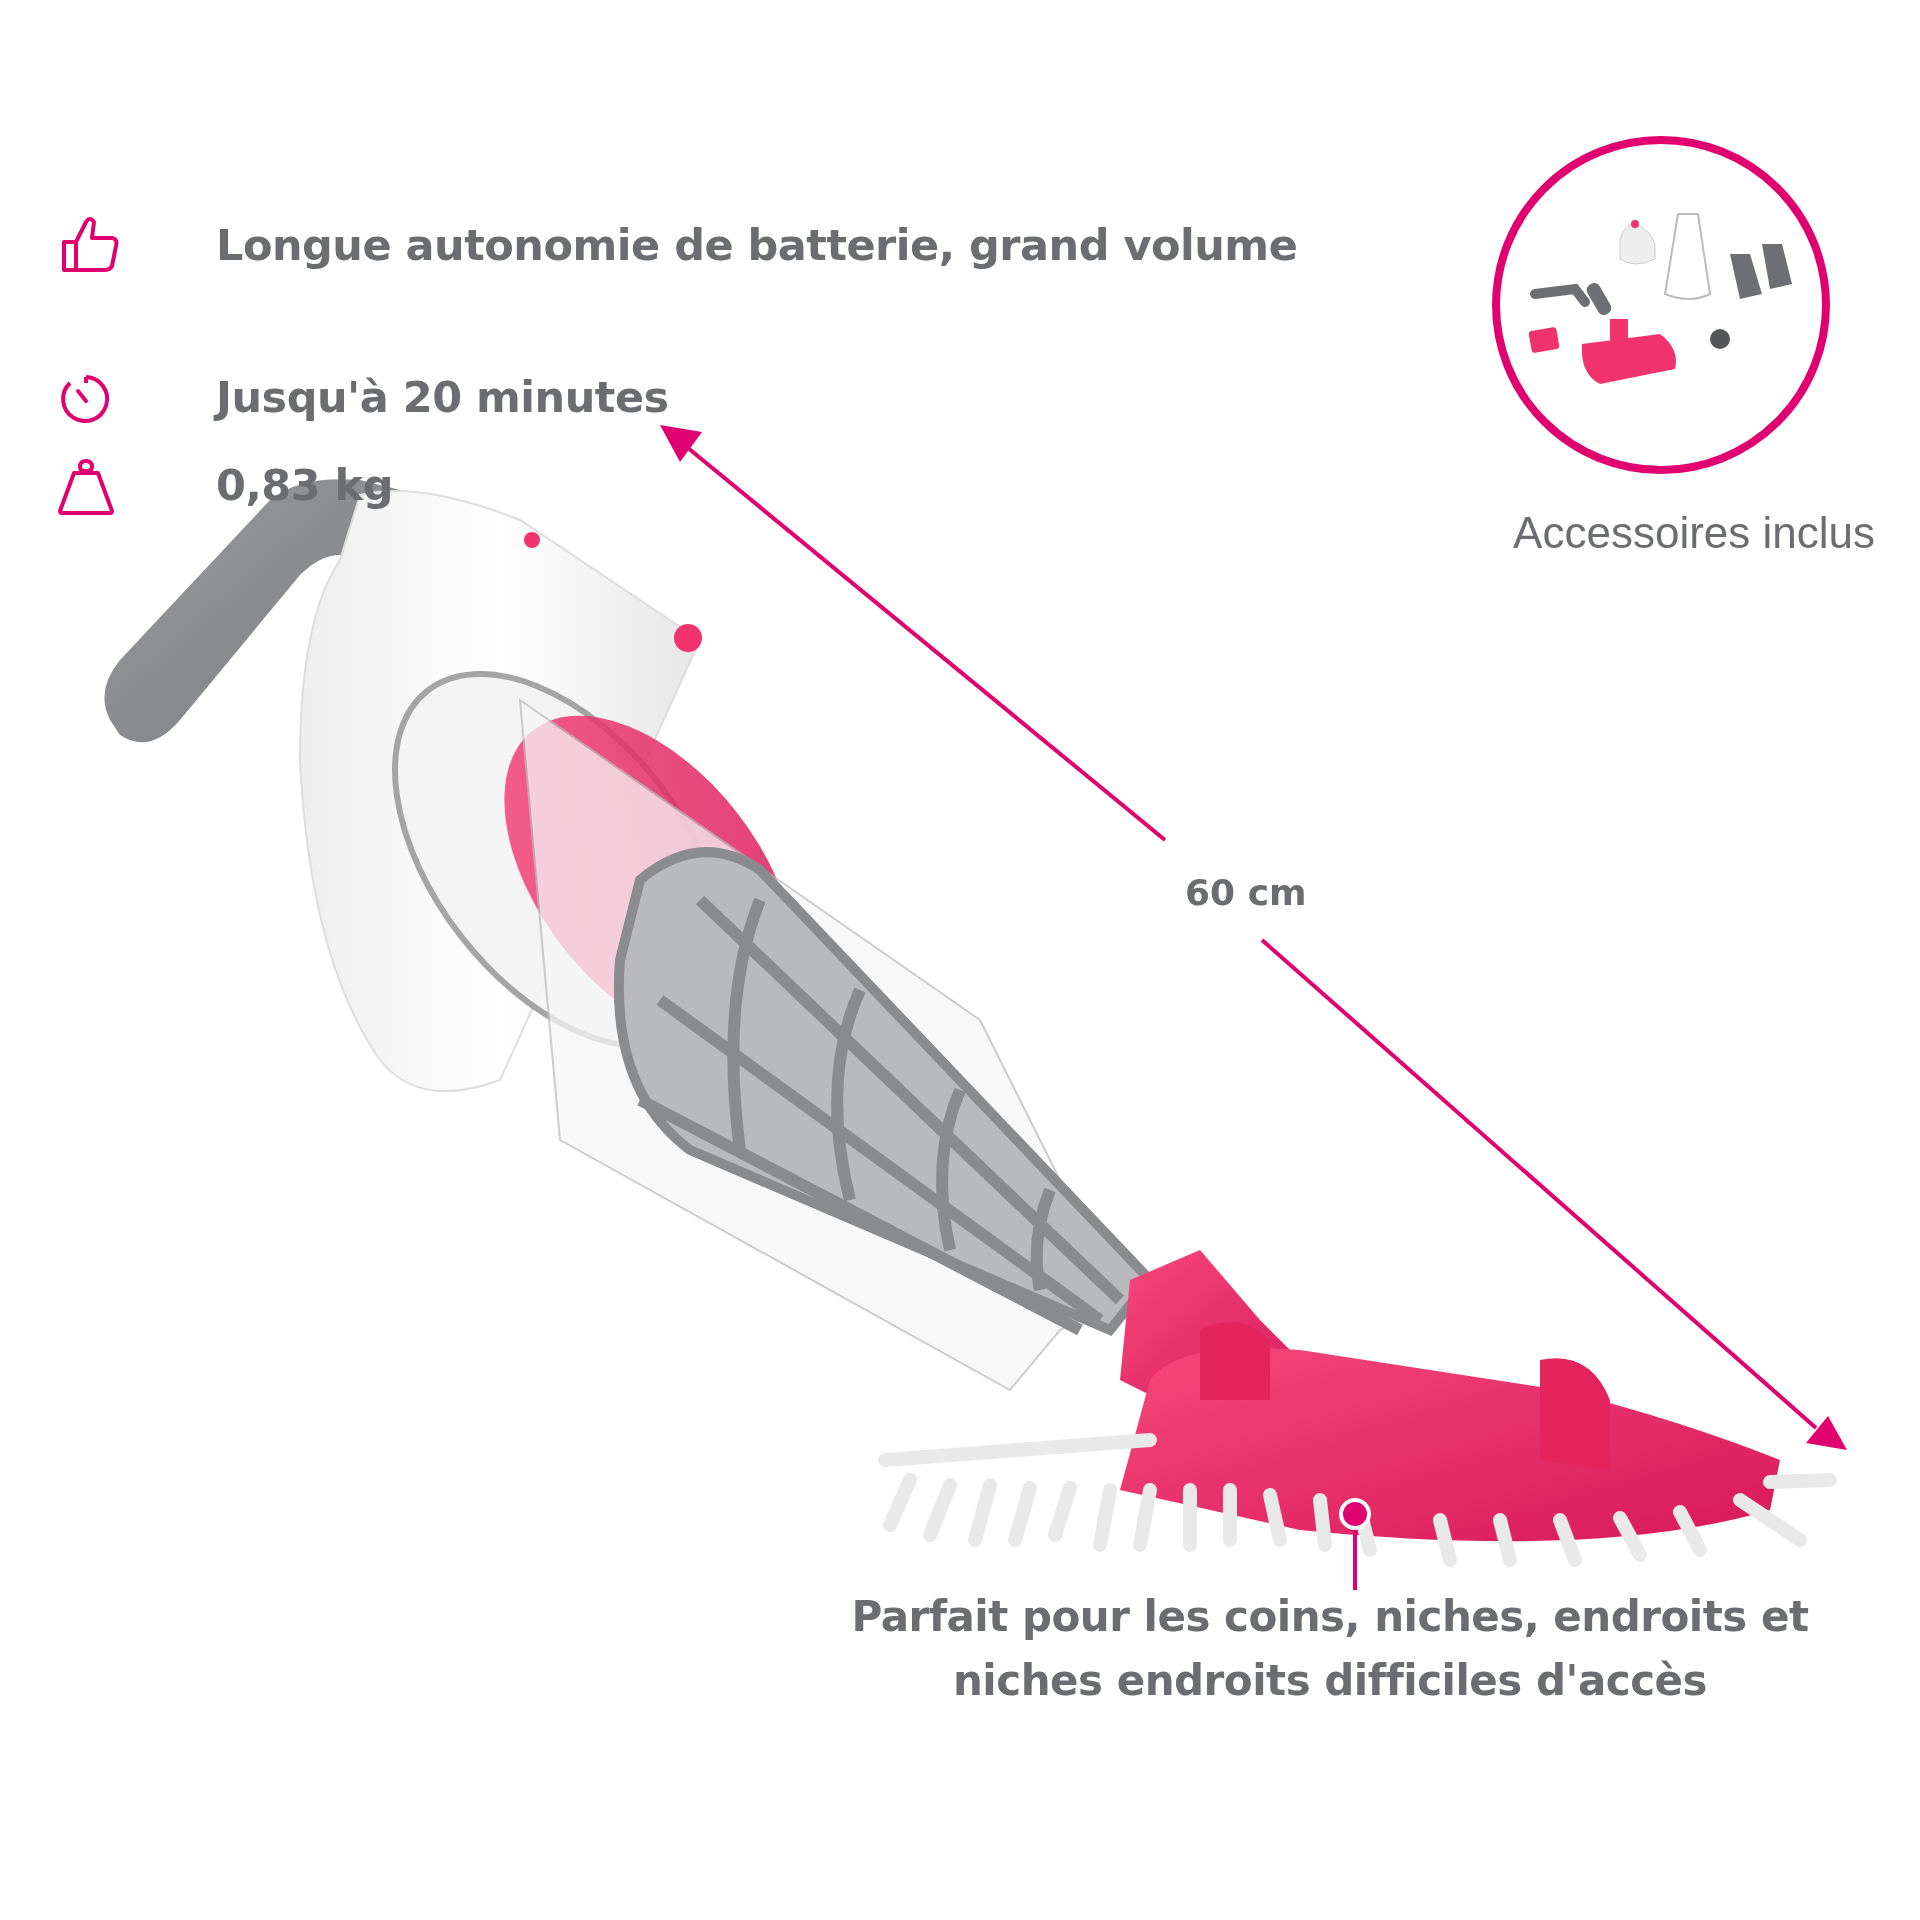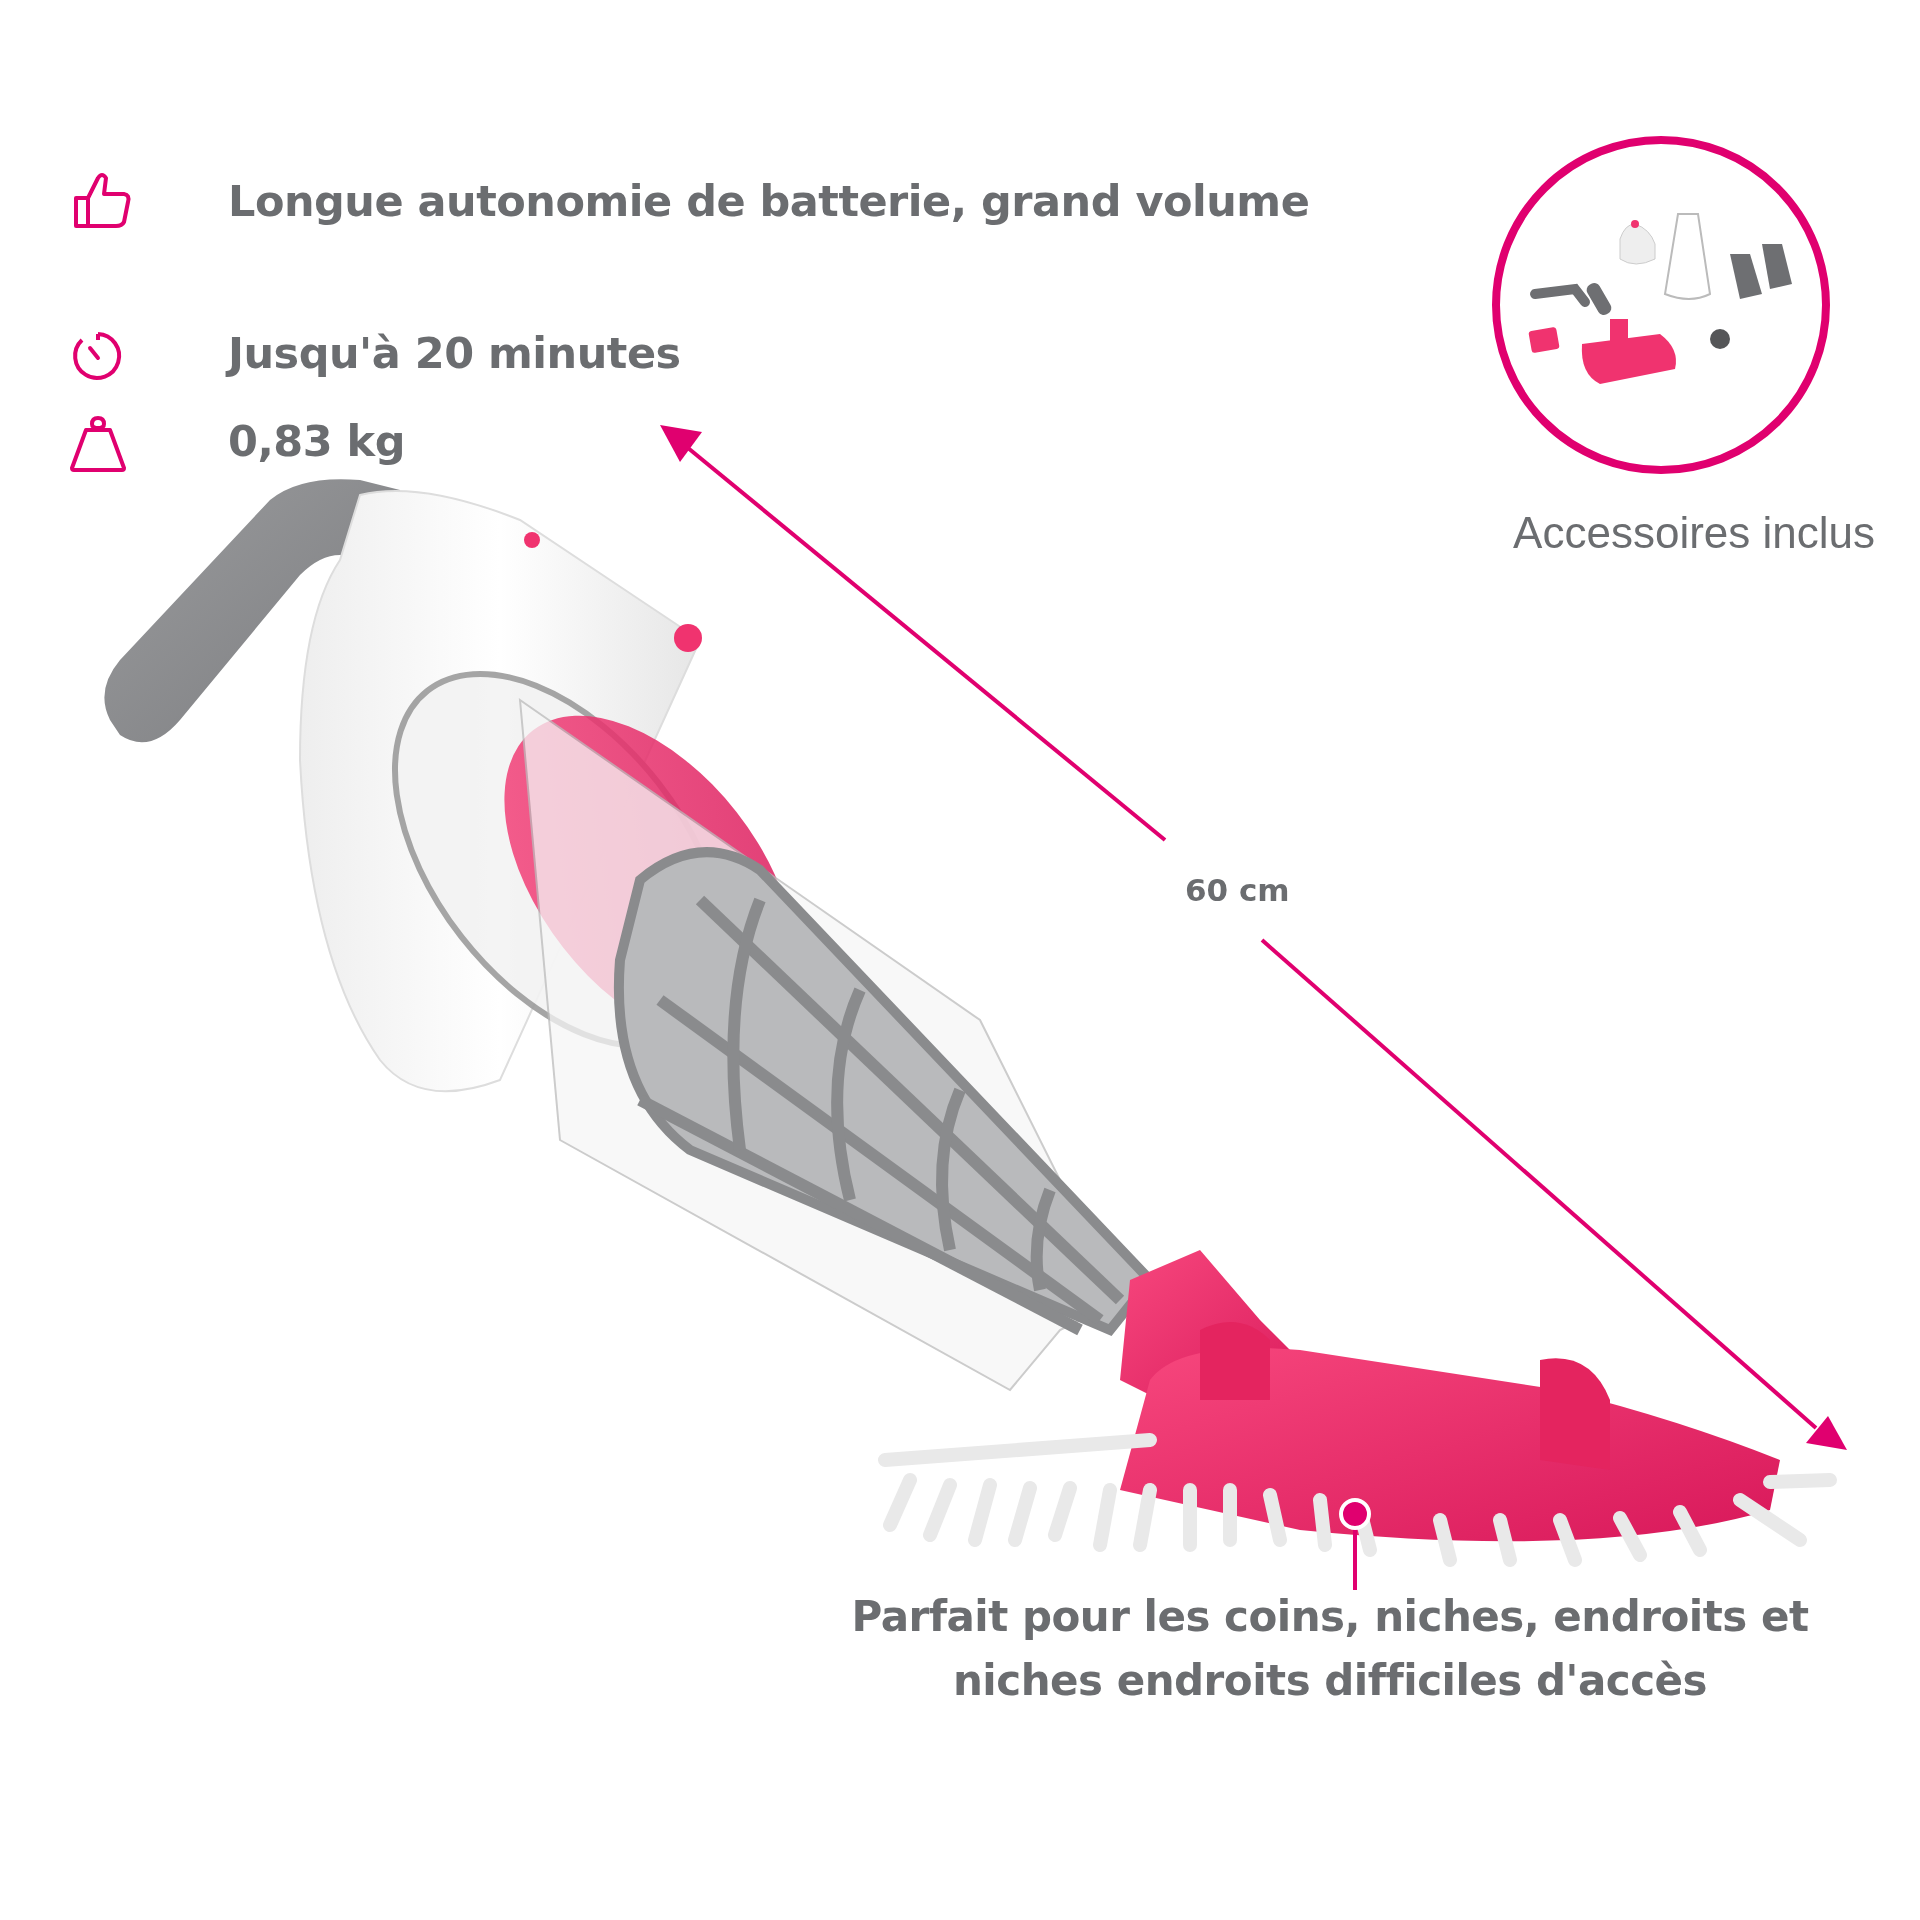--- a/index.html
+++ b/index.html
@@ -1,29 +1,29 @@
 <!DOCTYPE html>
 <html><head>
 <meta charset="utf-8">
 <style>
   html, body { margin:0; padding:0; background:#ffffff; }
   body { width:1920px; height:1920px; position:relative; overflow:hidden;
          font-family:"DejaVu Sans", "Liberation Sans", sans-serif; color:#6b6d70; }
-  .feature { position:absolute; left:68px; display:flex; align-items:flex-end; }
+  .feature { position:absolute; left:56px; display:flex; align-items:center;margin-top:44px; }
   .feature .icon { width:66px; height:66px; margin-right:94px; flex:none; }
   .feature .text { font-weight:bold; font-size:43px; line-height:66px; color:#6b6d70; letter-spacing:-0.5px; }
   #f1 { top:168px; }
   #f2 { top:320px; }
   #f3 { top:408px; }
   #f2 .icon, #f3 .icon { width:60px; height:60px; margin-top:3px; margin-right:100px; }
   .accessories-circle { position:absolute; left:1492px; top:136px; width:338px; height:338px;
       border:8px solid #e0006f; border-radius:50%; background:#fff; box-sizing:border-box; overflow:hidden; }
   .accessories-label { position:absolute; left:1445px; top:508px; width:430px; text-align:right;
       font-size:44px; font-family:"Liberation Sans", sans-serif; color:#6b6d70; }
-  .dim-label { position:absolute; left:1185px; top:872px; font-weight:bold; font-size:31px; color:#6b6d70; }
+  .dim-label { position:absolute; left:1185px; top:872px; font-weight:bold; font-size:36px; color:#6b6d70; }
   .bottom-caption { position:absolute; left:800px; top:1585px; width:1060px; text-align:center;
       font-weight:bold; font-size:42px; line-height:64px; color:#6b6d70; letter-spacing:-0.5px; }
   svg.layer { position:absolute; left:0; top:0; }
 </style>
 </head>
 <body>
 
 <svg class="layer" width="1920" height="1920" viewBox="0 0 1920 1920">
   <defs>
     <linearGradient id="handleG" x1="0" y1="0" x2="1" y2="1">

